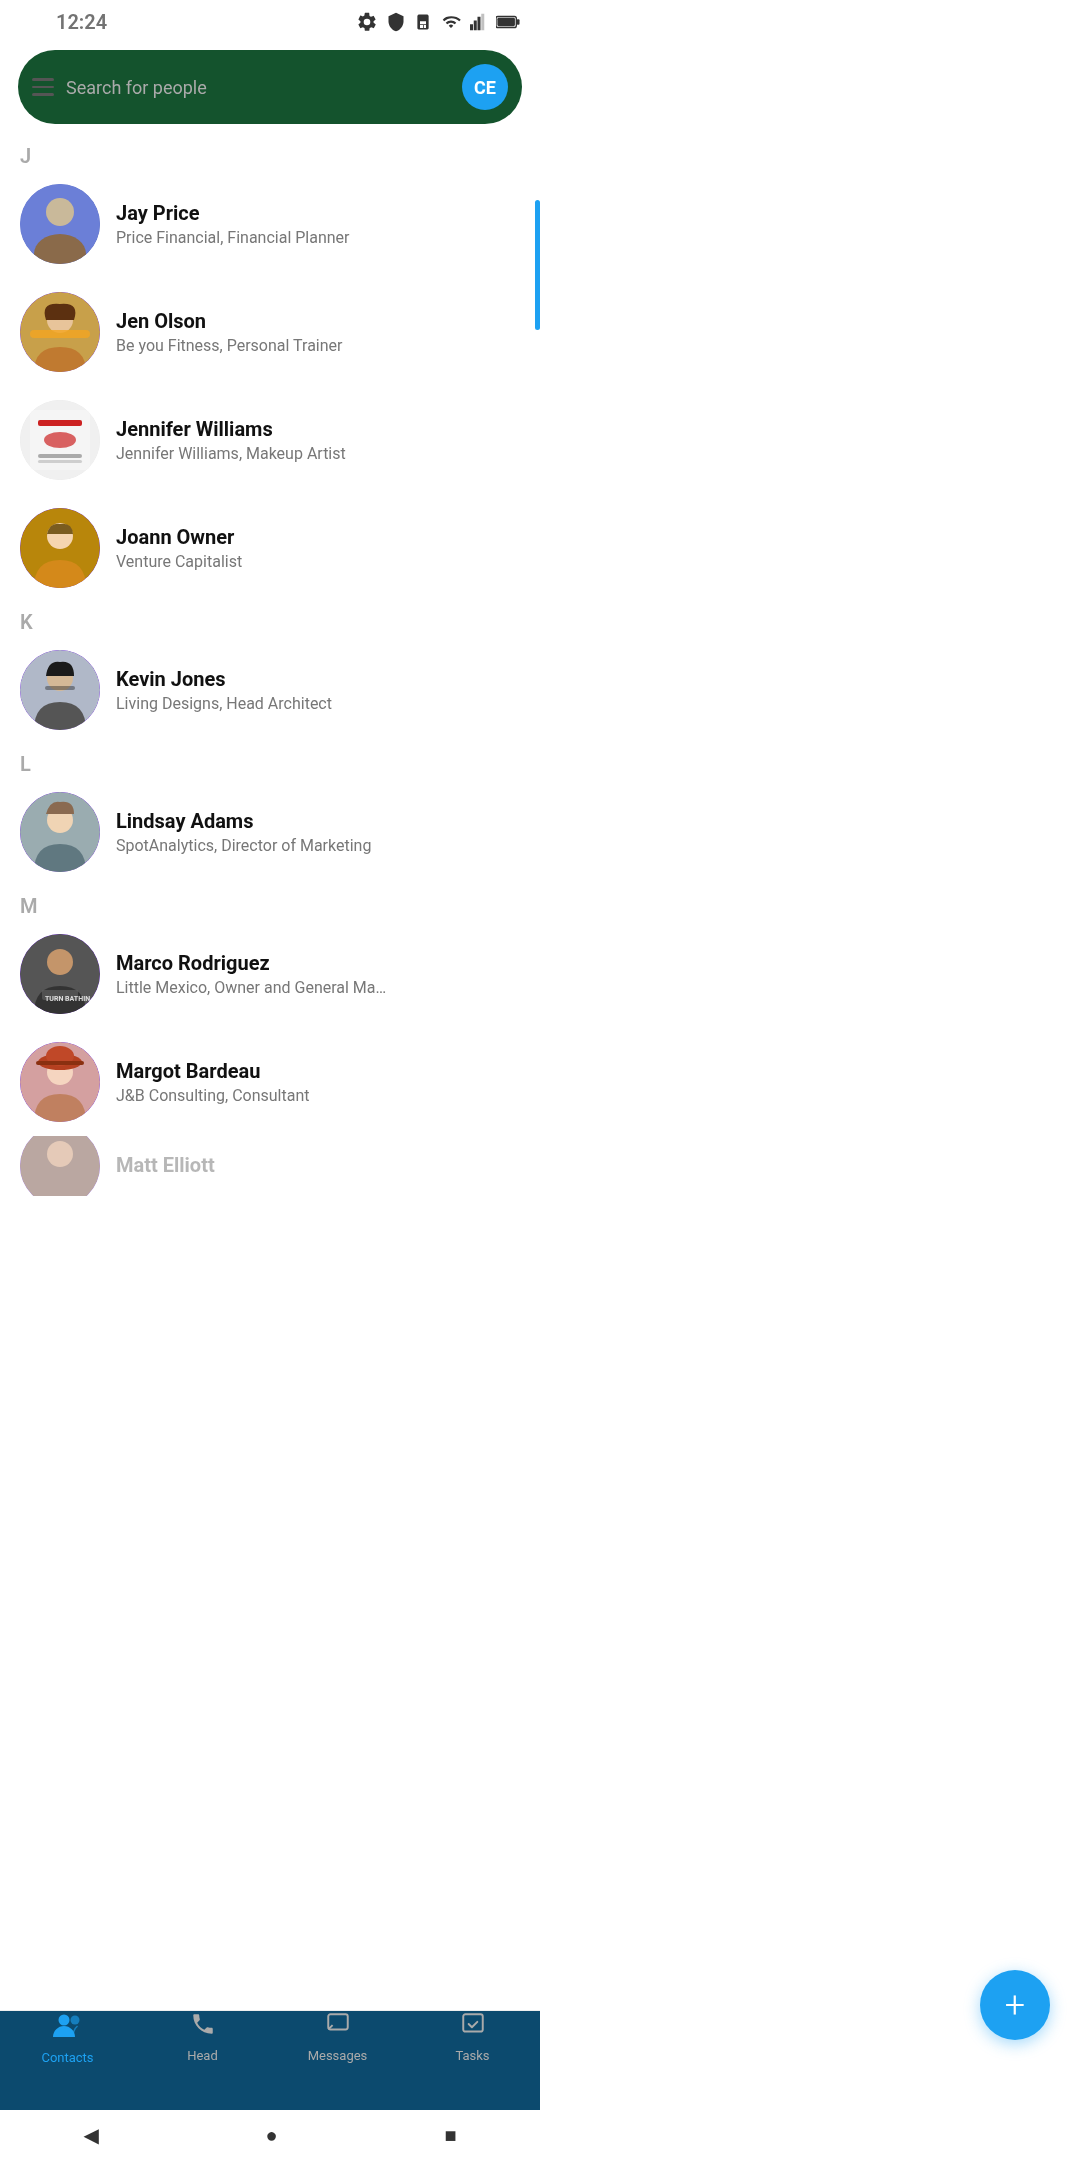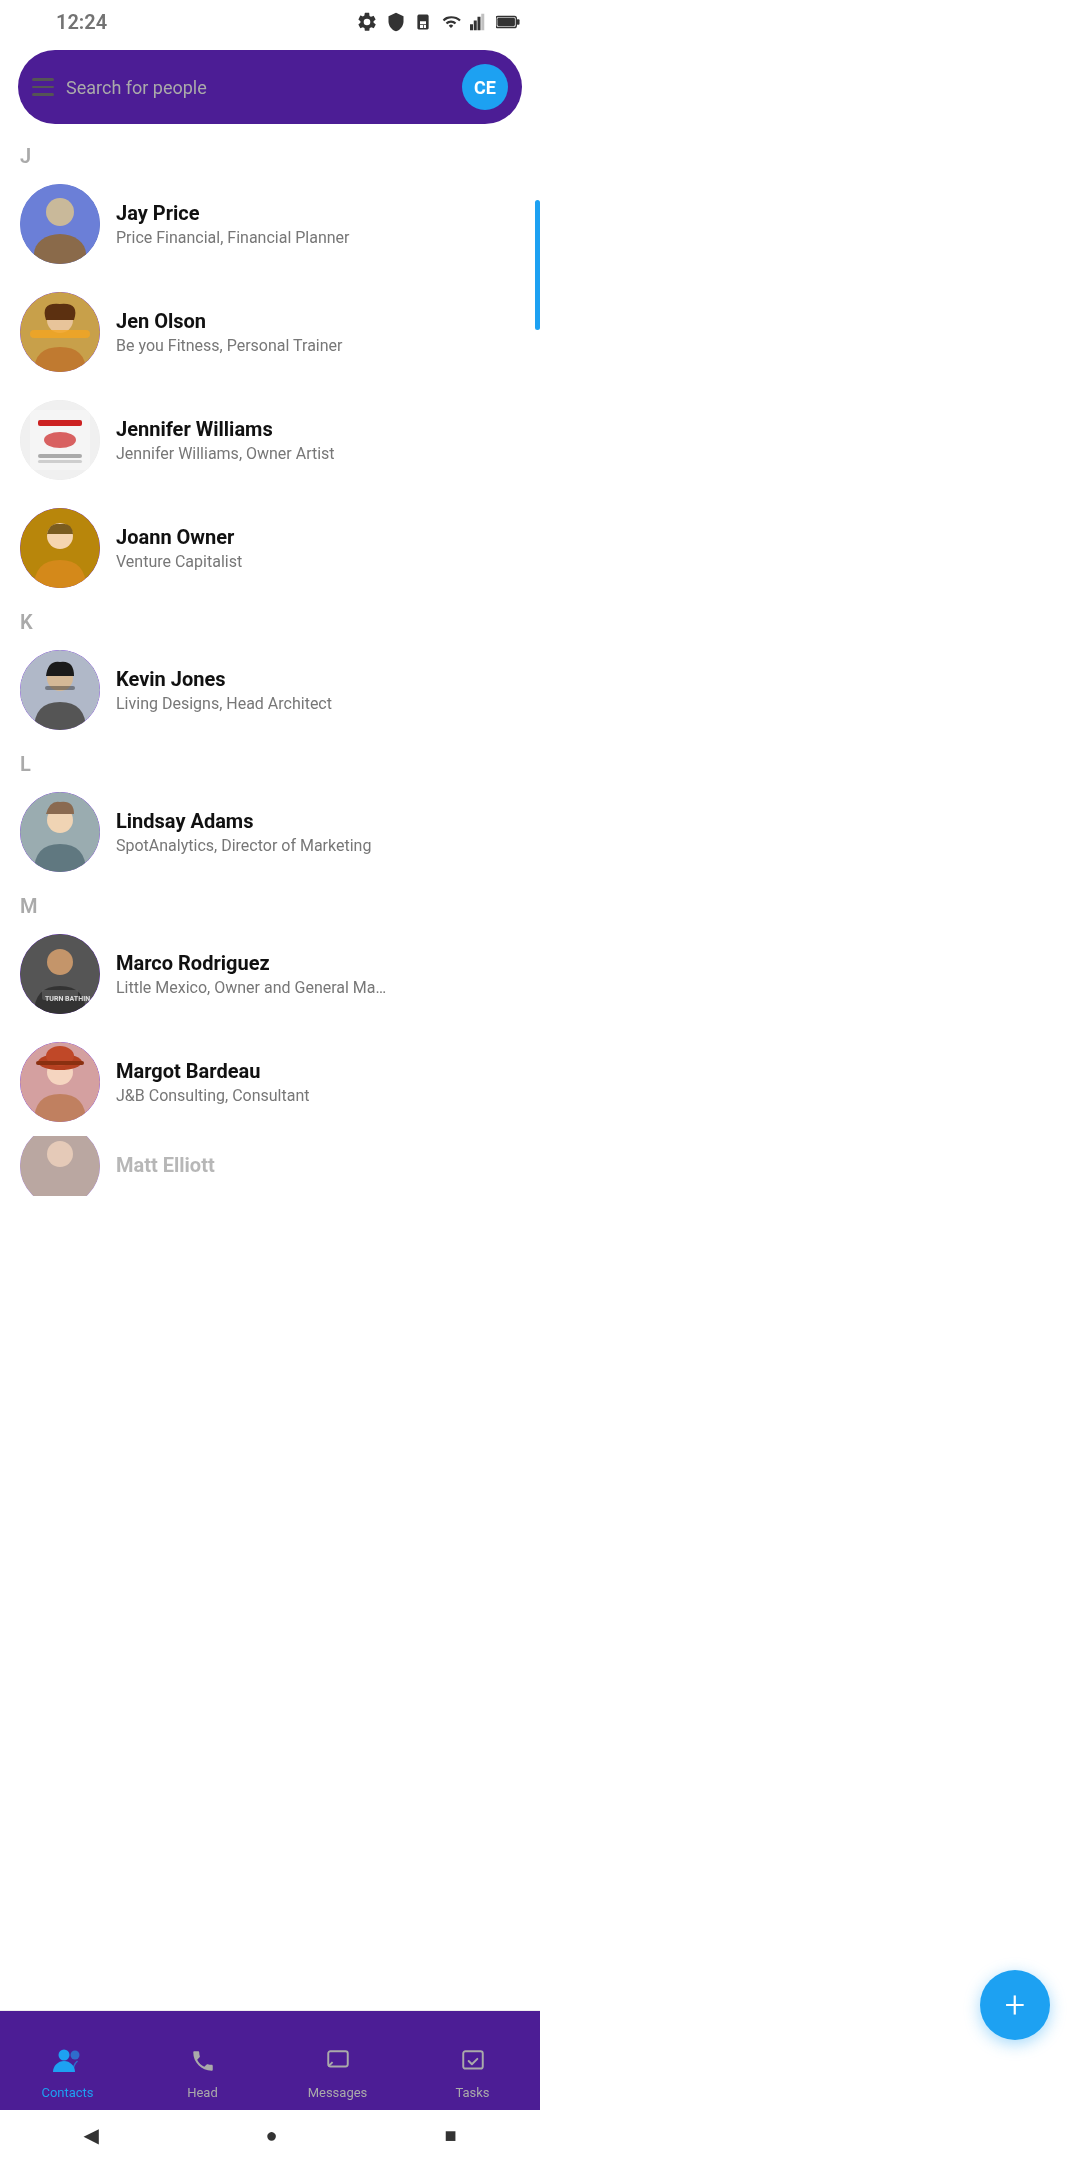--- a/index.html
+++ b/index.html
@@ -30,21 +30,21 @@
     }
     .status-icons {
       display: flex;
       align-items: center;
       gap: 8px;
     }
 
     
     .search-bar {
       margin: 10px 18px 16px 18px;
-      background: #4c1d95;
+      background: #14532d;
       border-radius: 40px;
       display: flex;
       align-items: center;
       padding: 14px 14px;
       gap: 12px;
     }
     .hamburger-icon {
       display: flex;
       flex-direction: column;
       gap: 5px;
@@ -171,25 +171,25 @@
       font-weight: 300;
       line-height: 1;
     }
 
     
     .bottom-nav {
       position: fixed;
       bottom: 0;
       left: 0;
       width: 540px;
-      background: #4c1d95;
+      background: #0c4a6e;
       border-top: 1px solid #eee;
       display: flex;
       justify-content: space-around;
-      align-items: flex-end;
+      align-items: flex-start;
       height: 100px;
       padding-bottom: 10px;
     }
     .nav-item {
       display: flex;
       flex-direction: column;
       align-items: center;
       gap: 4px;
       cursor: pointer;
       flex: 1;
@@ -321,21 +321,21 @@
         <circle cx="40" cy="40" r="40" fill="#f0f0f0"></circle>
         <rect x="10" y="10" width="60" height="60" rx="4" fill="#f5f5f5"></rect>
         <rect x="18" y="20" width="44" height="6" rx="2" fill="#cc2222"></rect>
         <ellipse cx="40" cy="40" rx="16" ry="8" fill="#cc2222" opacity="0.7"></ellipse>
         <rect x="18" y="54" width="44" height="4" rx="2" fill="#aaa"></rect>
         <rect x="18" y="60" width="44" height="3" rx="1.5" fill="#aaa" opacity="0.5"></rect>
       </svg>
     </div>
     <div class="contact-info">
       <div class="contact-name">Jennifer Williams</div>
-      <div class="contact-detail truncate-text">Jennifer Williams, Owner Artist</div>
+      <div class="contact-detail truncate-text">Jennifer Williams, Makeup Artist</div>
     </div>
   </div>
 
   <div class="contact-item">
     <div class="contact-avatar" style="font-size:0;">
       <svg width="80" height="80" viewBox="0 0 80 80">
         <circle cx="40" cy="40" r="40" fill="#b8860b"></circle>
         <circle cx="40" cy="28" r="13" fill="#f5d5b0"></circle>
         <path d="M14 80 Q14 52 40 52 Q66 52 66 80" fill="#d4891a"></path>
         <path d="M27 26 Q30 14 40 16 Q52 14 53 26" fill="#7a5c20"></path>

